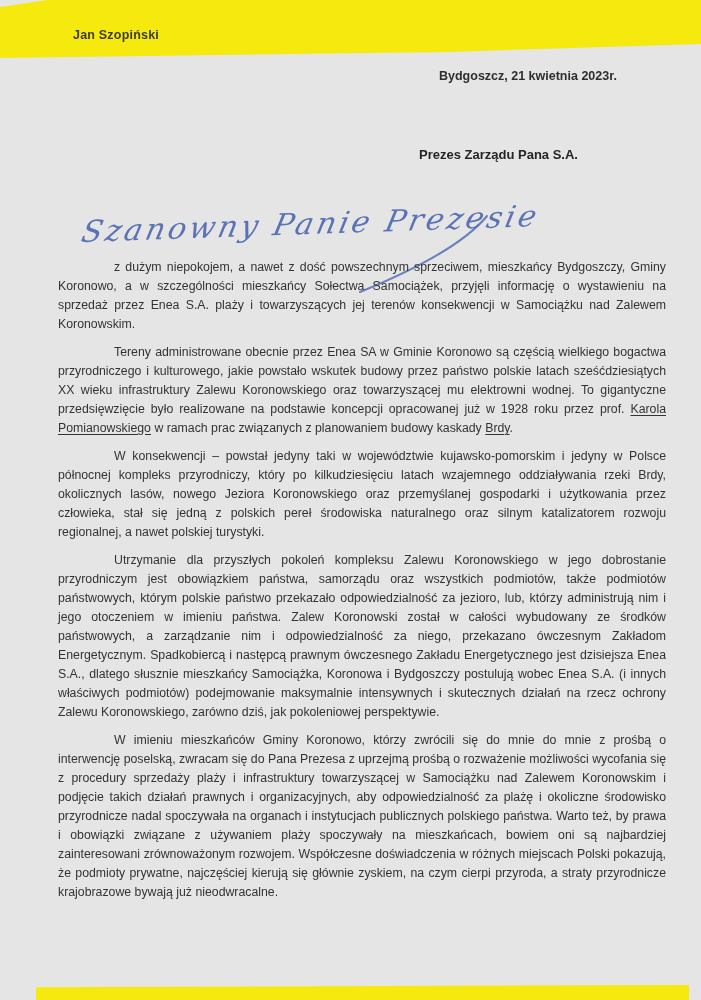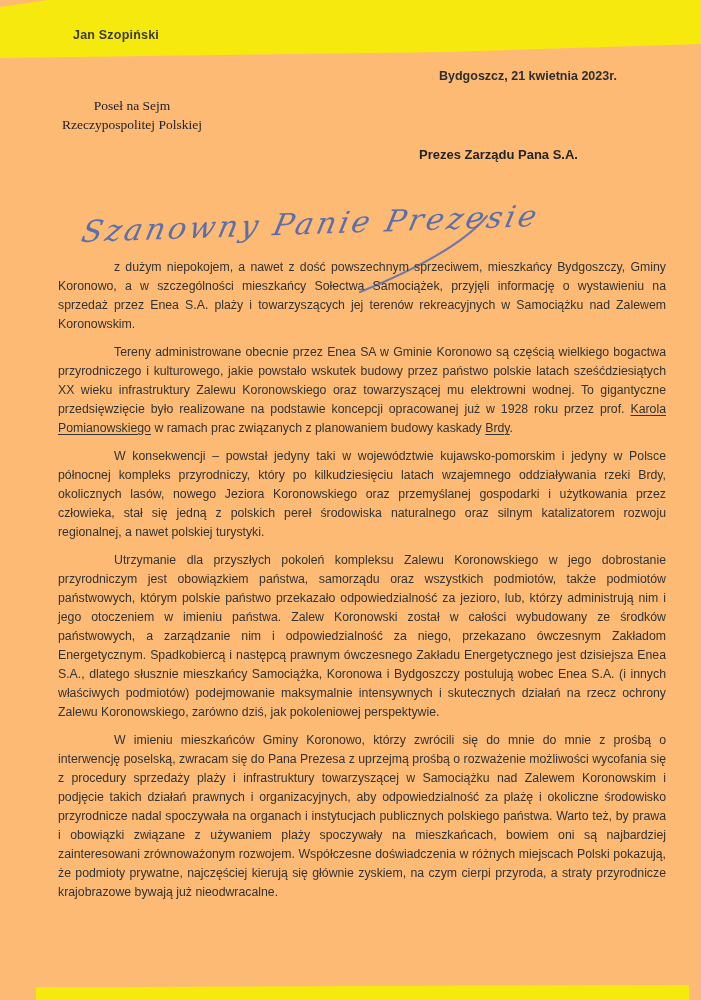--- a/index.html
+++ b/index.html
@@ -3,21 +3,21 @@
 <meta charset="utf-8">
 <style>
   html, body { margin: 0; padding: 0; }
   body {
     width: 701px; height: 1000px; overflow: hidden;
     background: #fdfdfc;
     font-family: "Liberation Sans", sans-serif;
   }
   .page {
     position: relative; width: 701px; height: 1000px;
-    background: #fdba74; overflow: hidden;
+    background: #e5e5e5; overflow: hidden;
   }
   
   .band-top {
     position: absolute; top: 0; left: 0; width: 701px; height: 60px;
     background: var(--band-yellow, #f6e90e);
     clip-path: polygon(0 7px, 48px 0, 100% 0, 100% 44px, 64% 52px, 0 58px);
   }
   .sender-name {
     position: absolute; left: 73px; top: 28px;
     font-size: 12.5px; font-weight: 700; color: #3c3c34; letter-spacing: .2px;
@@ -62,37 +62,33 @@
 <body>
 
 <div class="page">
 
   <div class="band-top">
     <div class="sender-name">Jan Szopiński</div>
   </div>
 
   <div class="place-date">Bydgoszcz, 21 kwietnia 2023r.</div>
 
-  <div class="sender-title">
-    <div>Poseł na Sejm</div>
-    <div>Rzeczypospolitej Polskiej</div>
-  </div>
 
   <div class="addressee">
     <div>Prezes Zarządu Pana S.A.</div>
   </div>
 
   <div class="salutation">Szanowny Panie Prezesie</div>
 
   <svg class="pen-tail" width="140" height="90" viewBox="0 0 140 90" aria-hidden="true">
     <path d="M135 4 C 112 32, 62 58, 8 80" fill="none" stroke="#4b67b0" stroke-width="2" stroke-linecap="round" opacity="0.8"></path>
   </svg>
 
   <div class="letter-body">
-    <p>z dużym niepokojem, a nawet z dość powszechnym sprzeciwem, mieszkańcy Bydgoszczy, Gminy Koronowo, a w szczególności mieszkańcy Sołectwa Samociążek, przyjęli informację o wystawieniu na sprzedaż przez Enea S.A. plaży i towarzyszących jej terenów rekreacyjnych w Samociążku nad Zalewem Koronowskim.</p>
+    <p>z dużym niepokojem, a nawet z dość powszechnym sprzeciwem, mieszkańcy Bydgoszczy, Gminy Koronowo, a w szczególności mieszkańcy Sołectwa Samociążek, przyjęli informację o wystawieniu na sprzedaż przez Enea S.A. plaży i towarzyszących jej terenów konsekwencji w Samociążku nad Zalewem Koronowskim.</p>
     <p><span>Tereny administrowane obecnie przez Enea SA w Gminie Koronowo są częścią wielkiego bogactwa przyrodniczego i kulturowego, jakie powstało wskutek budowy przez państwo polskie latach sześćdziesiątych XX wieku infrastruktury Zalewu Koronowskiego oraz towarzyszącej mu elektrowni wodnej. To gigantyczne przedsięwzięcie było realizowane na podstawie koncepcji opracowanej już w 1928 roku przez prof. </span><span class="u">Karola Pomianowskiego</span><span> w ramach prac związanych z planowaniem budowy kaskady </span><span class="u">Brdy</span><span>.</span></p>
     <p>W konsekwencji – powstał jedyny taki w województwie kujawsko-pomorskim i jedyny w Polsce północnej kompleks przyrodniczy, który po kilkudziesięciu latach wzajemnego oddziaływania rzeki Brdy, okolicznych lasów, nowego Jeziora Koronowskiego oraz przemyślanej gospodarki i użytkowania przez człowieka, stał się jedną z polskich pereł środowiska naturalnego oraz silnym katalizatorem rozwoju regionalnej, a nawet polskiej turystyki.</p>
     <p>Utrzymanie dla przyszłych pokoleń kompleksu Zalewu Koronowskiego w jego dobrostanie przyrodniczym jest obowiązkiem państwa, samorządu oraz wszystkich podmiotów, także podmiotów państwowych, którym polskie państwo przekazało odpowiedzialność za jezioro, lub, którzy administrują nim i jego otoczeniem w imieniu państwa. Zalew Koronowski został w całości wybudowany ze środków państwowych, a zarządzanie nim i odpowiedzialność za niego, przekazano ówczesnym Zakładom Energetycznym. Spadkobiercą i następcą prawnym ówczesnego Zakładu Energetycznego jest dzisiejsza Enea S.A., dlatego słusznie mieszkańcy Samociążka, Koronowa i Bydgoszczy postulują wobec Enea S.A. (i innych właściwych podmiotów) podejmowanie maksymalnie intensywnych i skutecznych działań na rzecz ochrony Zalewu Koronowskiego, zarówno dziś, jak pokoleniowej perspektywie.</p>
     <p>W imieniu mieszkańców Gminy Koronowo, którzy zwrócili się do mnie do mnie z prośbą o interwencję poselską, zwracam się do Pana Prezesa z uprzejmą prośbą o rozważenie możliwości wycofania się z procedury sprzedaży plaży i infrastruktury towarzyszącej w Samociążku nad Zalewem Koronowskim i podjęcie takich działań prawnych i organizacyjnych, aby odpowiedzialność za plażę i okoliczne środowisko przyrodnicze nadal spoczywała na organach i instytucjach publicznych polskiego państwa. Warto też, by prawa i obowiązki związane z używaniem plaży spoczywały na mieszkańcach, bowiem oni są najbardziej zainteresowani zrównoważonym rozwojem. Współczesne doświadczenia w różnych miejscach Polski pokazują, że podmioty prywatne, najczęściej kierują się głównie zyskiem, na czym cierpi przyroda, a straty przyrodnicze krajobrazowe bywają już nieodwracalne.</p>
   </div>
 
   <div class="band-bottom"></div>
 
 </div>
 

